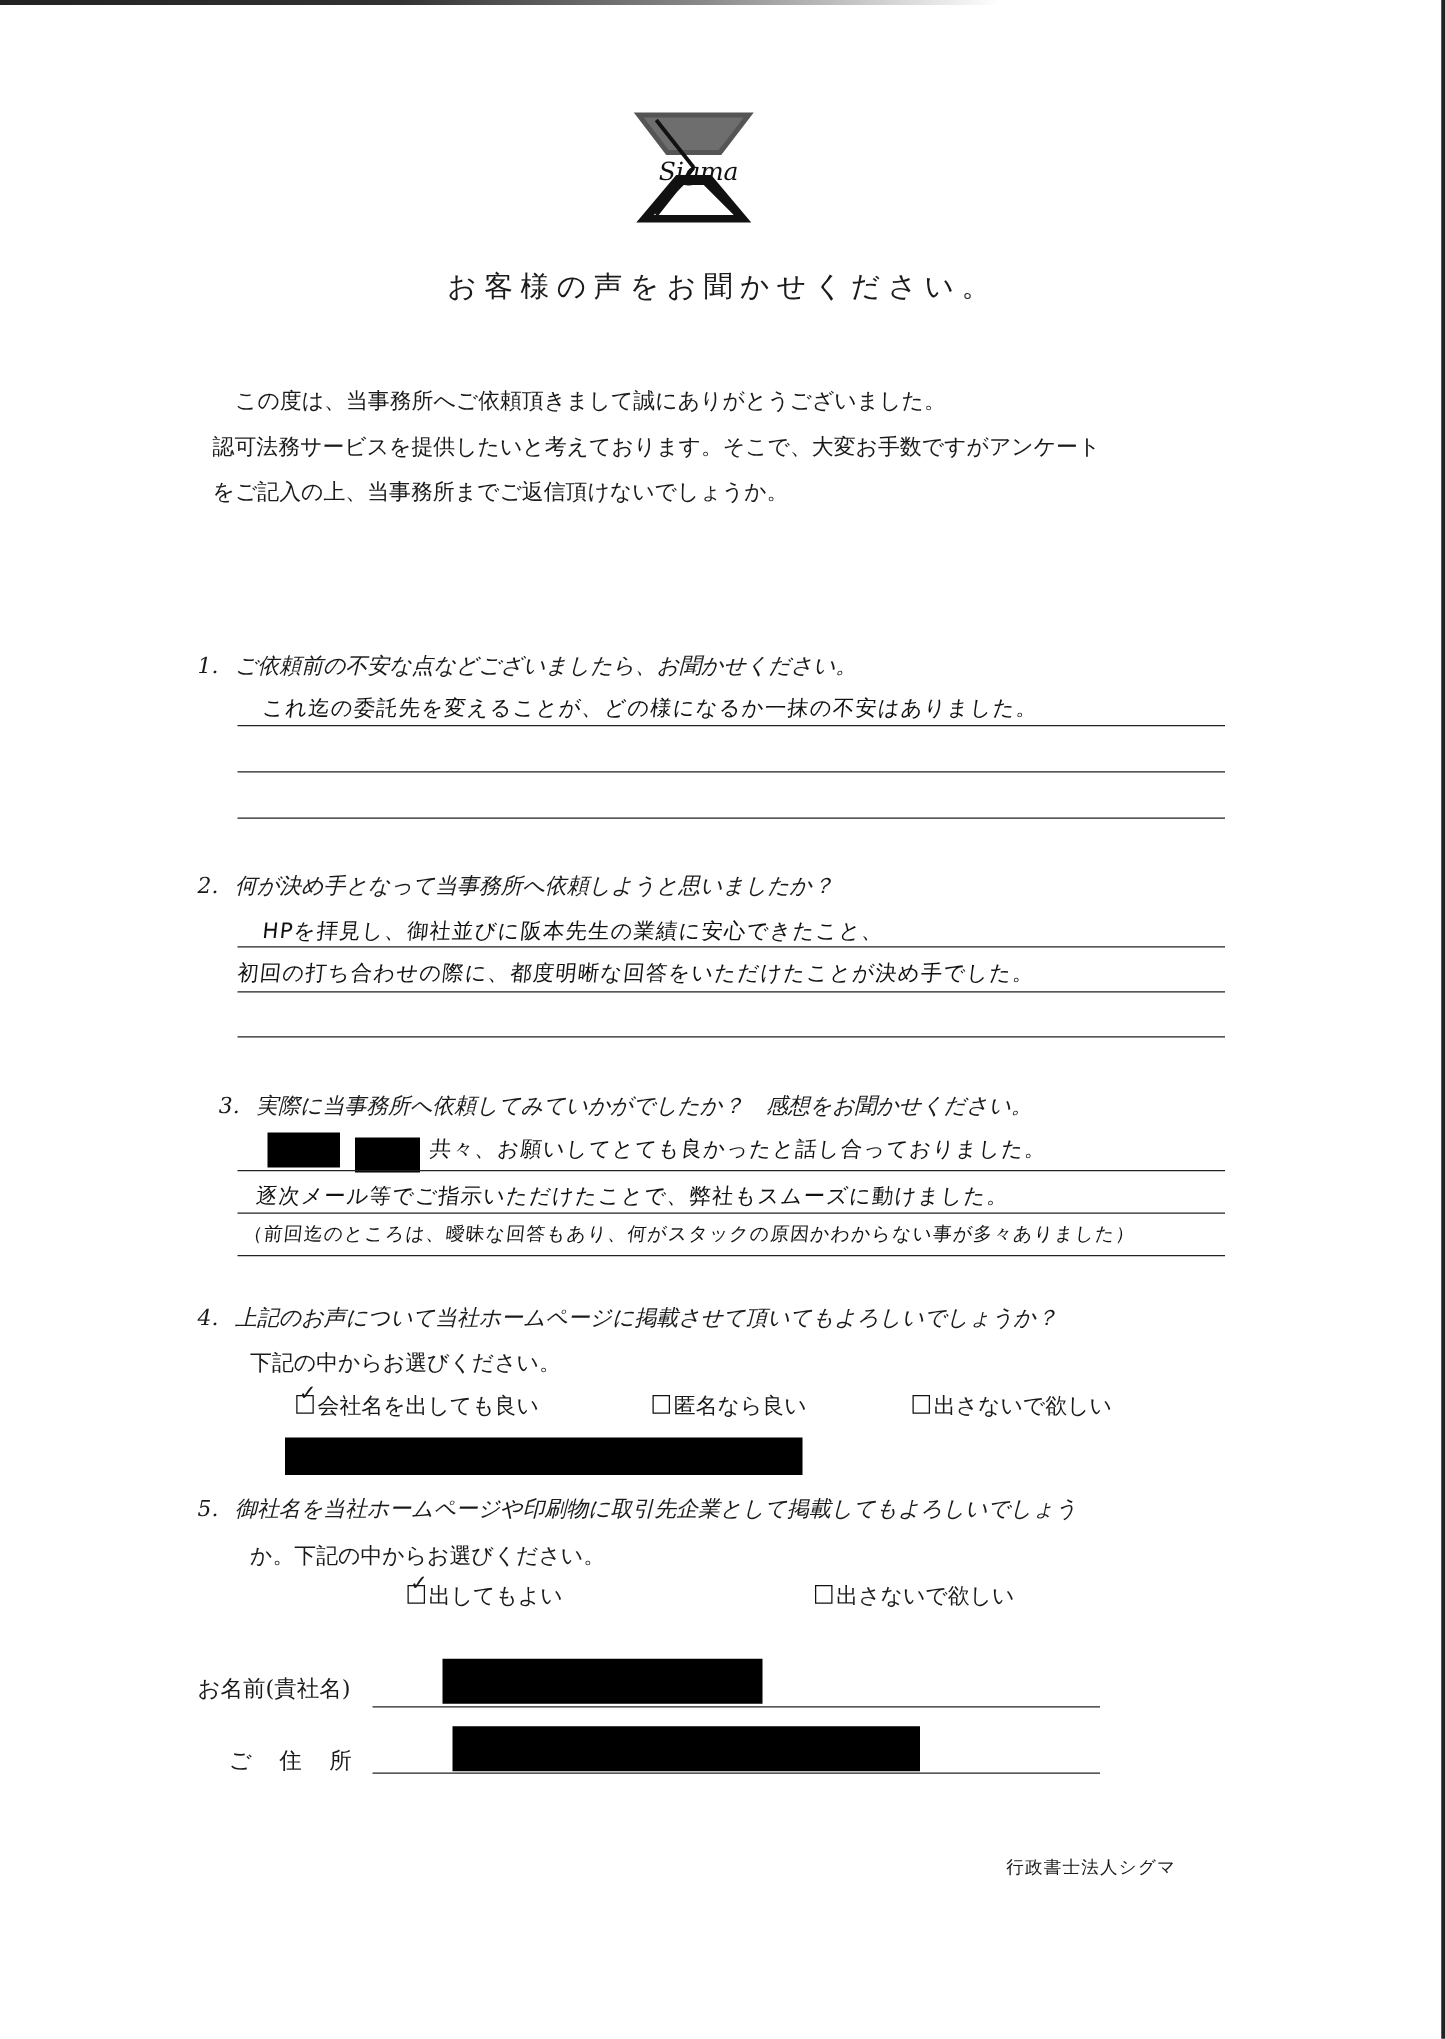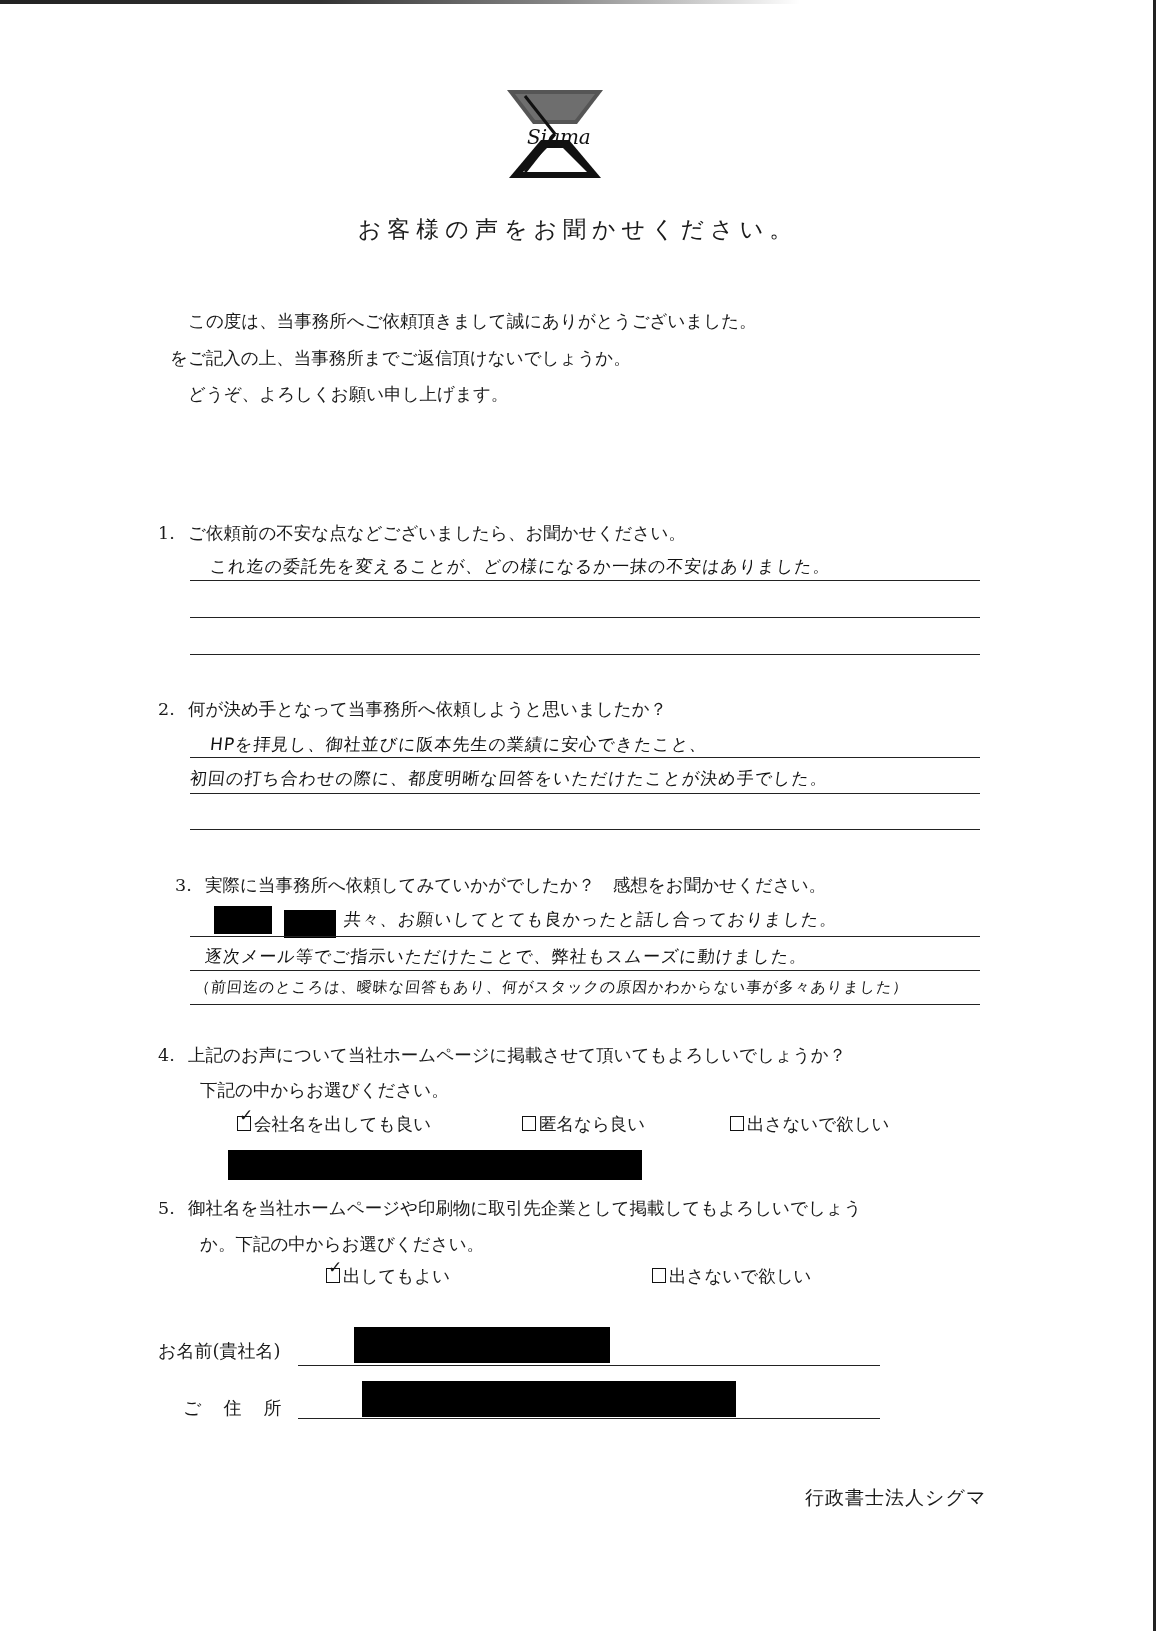--- a/index.html
+++ b/index.html
@@ -14,37 +14,37 @@
 
   .logo { position: absolute; left: 505px; top: 88px; width: 100px; height: 92px; text-align: right; }
 
   .title { position: absolute; left: 0; width: 1156px; top: 214px; text-align: center;
     font-size: 23px; letter-spacing: 6px; }
 
   .intro { position: absolute; left: 170px; top: 303px; width: 820px; font-size: 17.5px; line-height: 36.5px; }
   .intro p { margin: 0; }
   .indent { padding-left: 18px; }
 
-  .q { position: absolute; left: 158px; font-size: 17.5px; line-height: 30px; white-space: nowrap; }
+  .q { position: absolute; left: 158px; font-size: 17.5px; line-height: 30px; white-space: nowrap; font-style: italic; }
   .q .num { display: inline-block; width: 30px; }
   .q-sub { position: absolute; left: 200px; font-size: 17.5px; white-space: nowrap; }
 
   .rule { position: absolute; height: 0; border-top: 1.6px solid #222; }
   .hand { position: absolute; font-family: "DejaVu Sans", "Liberation Sans", sans-serif;
     font-size: 17px; white-space: nowrap; color: #111; transform: skewX(-6deg); letter-spacing: 1px; }
 
   .redact { position: absolute; background: #000; }
 
   .opt { position: absolute; font-size: 17.5px; white-space: nowrap; }
   .box { display: inline-block; width: 12px; height: 13px; border: 1.5px solid #111; vertical-align: -1px;
     margin-right: 3px; position: relative; }
   .box.checked::after { content: "✓"; position: absolute; left: 1px; top: -10px; font-size: 17px; line-height: 17px; }
 
   .label { position: absolute; font-size: 18px; white-space: nowrap; text-align: center; }
-  .footer { position: absolute; left: 805px; top: 1485px; font-size: 19px; letter-spacing: 1px; white-space: nowrap; }
+  .footer { position: absolute; left: 805px; top: 1485px; font-size: 14px; letter-spacing: 1px; white-space: nowrap; }
 </style>
 </head>
 <body>
 
 <div class="scan-top"></div>
 <div class="scan-right"></div>
 
 <div class="logo">
   <svg width="100" height="92" viewBox="0 0 100 92">
     <polygon points="2,2 98,2 72,36 28,36" fill="#555"></polygon>
@@ -55,22 +55,22 @@
     <line x1="20" y1="8" x2="50" y2="46" stroke="#111" stroke-width="3"></line>
     <line x1="50" y1="46" x2="20" y2="84" stroke="#111" stroke-width="3"></line>
     <text x="22" y="56" font-family="DejaVu Serif, serif" font-style="italic" font-size="20" fill="#111">Sigma</text>
   </svg>
 </div>
 
 <div class="title">お客様の声をお聞かせください。</div>
 
 <div class="intro">
   <p class="indent">この度は、当事務所へご依頼頂きまして誠にありがとうございました。</p>
+  <p>認可法務サービスを提供したいと考えております。そこで、大変お手数ですがアンケート</p>
   <p>をご記入の上、当事務所までご返信頂けないでしょうか。</p>
-  <p class="indent">どうぞ、よろしくお願い申し上げます。</p>
 </div>
 
 <div class="q" style="top:518px;">
   <span class="num">1.</span><span>ご依頼前の不安な点などございましたら、お聞かせください。</span>
 </div>
 <div class="hand" style="left:210px; top:555px;">これ迄の委託先を変えることが、どの様になるか一抹の不安はありました。</div>
 <div class="rule" style="left:190px; top:580px; width:790px;"></div>
 <div class="rule" style="left:190px; top:617px; width:790px;"></div>
 <div class="rule" style="left:190px; top:654px; width:790px;"></div>
 

